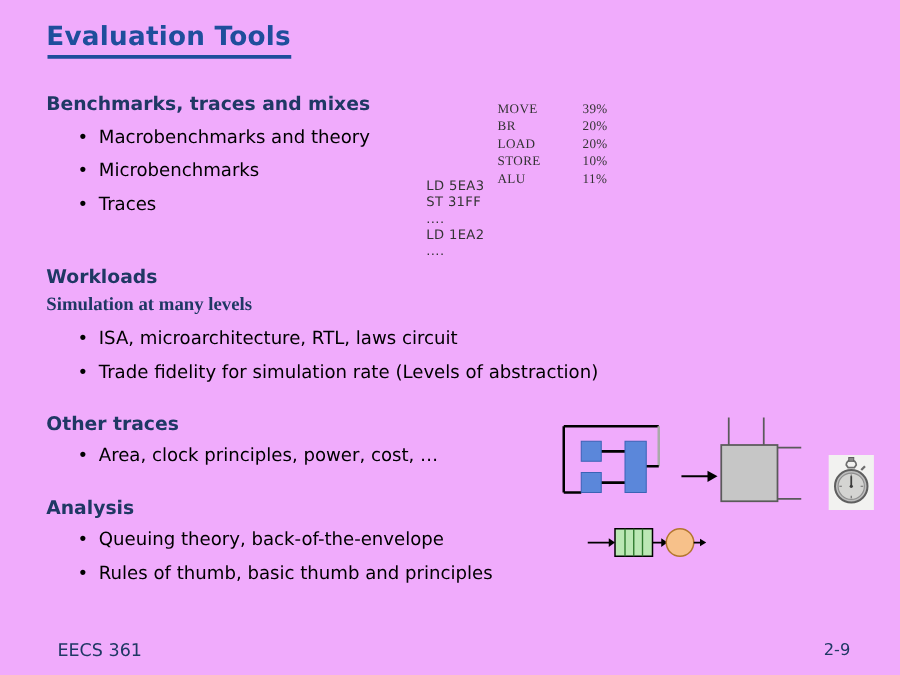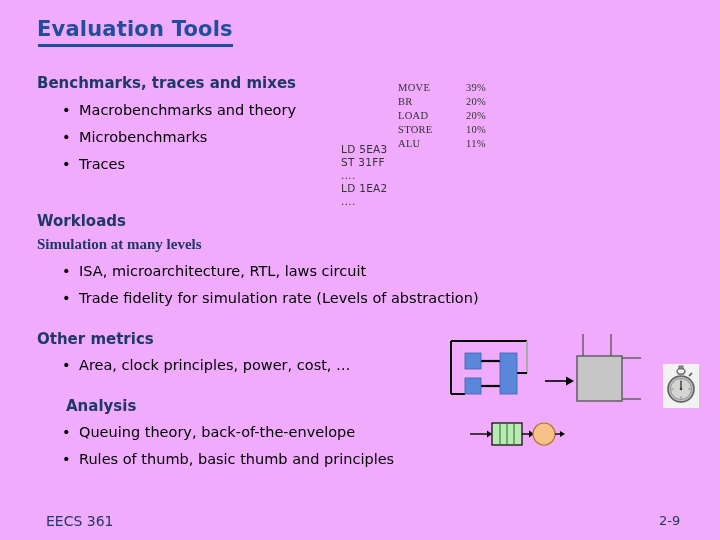--- a/index.html
+++ b/index.html
@@ -189,28 +189,28 @@
 
   <div class="bullet-row" style="top:263px;">
     <span class="bullet-dot">•</span>
     <span class="bullet-text">ISA, microarchitecture, RTL, laws circuit</span>
   </div>
   <div class="bullet-row" style="top:290px;">
     <span class="bullet-dot">•</span>
     <span class="bullet-text">Trade fidelity for simulation rate (Levels of abstraction)</span>
   </div>
 
-  <div class="heading" style="top:330px;">Other metrics</div>
+  <div class="heading" style="top:330px;">Other traces</div>
 
   <div class="bullet-row" style="top:357px;">
     <span class="bullet-dot">•</span>
     <span class="bullet-text">Area, clock principles, power, cost, …</span>
   </div>
 
-  <div class="heading" style="top:397px;margin-left:29px;">Analysis</div>
+  <div class="heading" style="top:397px;">Analysis</div>
 
   <div class="bullet-row" style="top:424px;">
     <span class="bullet-dot">•</span>
     <span class="bullet-text">Queuing theory, back-of-the-envelope</span>
   </div>
   <div class="bullet-row" style="top:451px;">
     <span class="bullet-dot">•</span>
     <span class="bullet-text">Rules of thumb, basic thumb and principles</span>
   </div>
 

